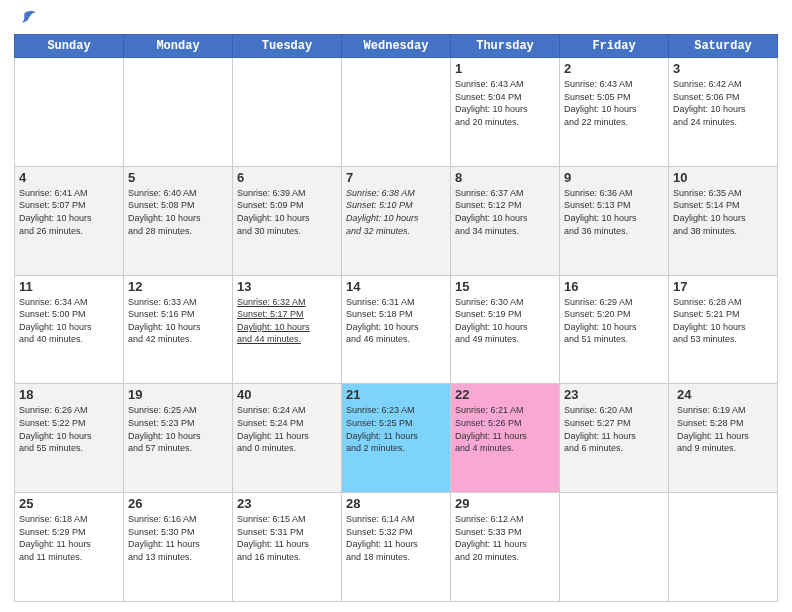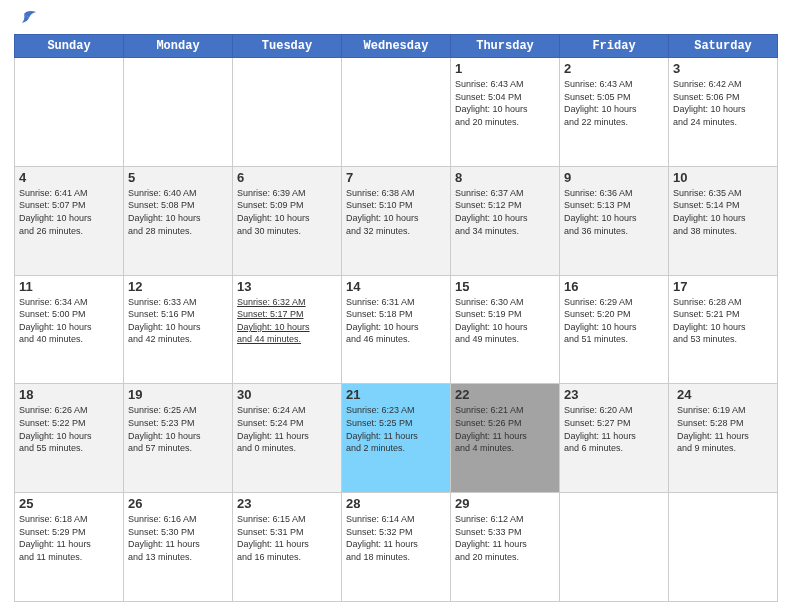--- a/index.html
+++ b/index.html
@@ -165,21 +165,21 @@
             </td>
             <td style="background-color: rgb(242, 242, 242);">
               <span class="date-num">6</span>
               <div class="cell-info" style="white-space: pre-line;">Sunrise: 6:39 AM
 Sunset: 5:09 PM
 Daylight: 10 hours
 and 30 minutes.</div>
             </td>
             <td style="background-color: rgb(242, 242, 242);">
               <span class="date-num">7</span>
-              <div class="cell-info" style="white-space: pre-line;">Sunrise: 6:38 AM
+              <div class="cell-info" style="white-space: pre-line; font-style: italic;">Sunrise: 6:38 AM
 Sunset: 5:10 PM
 Daylight: 10 hours
 and 32 minutes.</div>
             </td>
             <td style="background-color: rgb(242, 242, 242);">
               <span class="date-num">8</span>
               <div class="cell-info" style="white-space: pre-line;">Sunrise: 6:37 AM
 Sunset: 5:12 PM
 Daylight: 10 hours
 and 34 minutes.</div>
@@ -259,34 +259,34 @@
 and 55 minutes.</div>
             </td>
             <td style="background-color: rgb(242, 242, 242);">
               <span class="date-num">19</span>
               <div class="cell-info" style="white-space: pre-line;">Sunrise: 6:25 AM
 Sunset: 5:23 PM
 Daylight: 10 hours
 and 57 minutes.</div>
             </td>
             <td style="background-color: rgb(242, 242, 242);">
-              <span class="date-num">30</span>
+              <span class="date-num">40</span>
               <div class="cell-info" style="white-space: pre-line;">Sunrise: 6:24 AM
 Sunset: 5:24 PM
 Daylight: 11 hours
 and 0 minutes.</div>
             </td>
             <td style="background-color: #7dd3fc;">
               <span class="date-num">21</span>
               <div class="cell-info" style="white-space: pre-line;">Sunrise: 6:23 AM
 Sunset: 5:25 PM
 Daylight: 11 hours
 and 2 minutes.</div>
             </td>
-            <td style="background-color: #a3a3a3;">
+            <td style="background-color: #f9a8d4;">
               <span class="date-num">22</span>
               <div class="cell-info" style="white-space: pre-line;">Sunrise: 6:21 AM
 Sunset: 5:26 PM
 Daylight: 11 hours
 and 4 minutes.</div>
             </td>
             <td style="background-color: rgb(242, 242, 242);">
               <span class="date-num">23</span>
               <div class="cell-info" style="white-space: pre-line;">Sunrise: 6:20 AM
 Sunset: 5:27 PM

